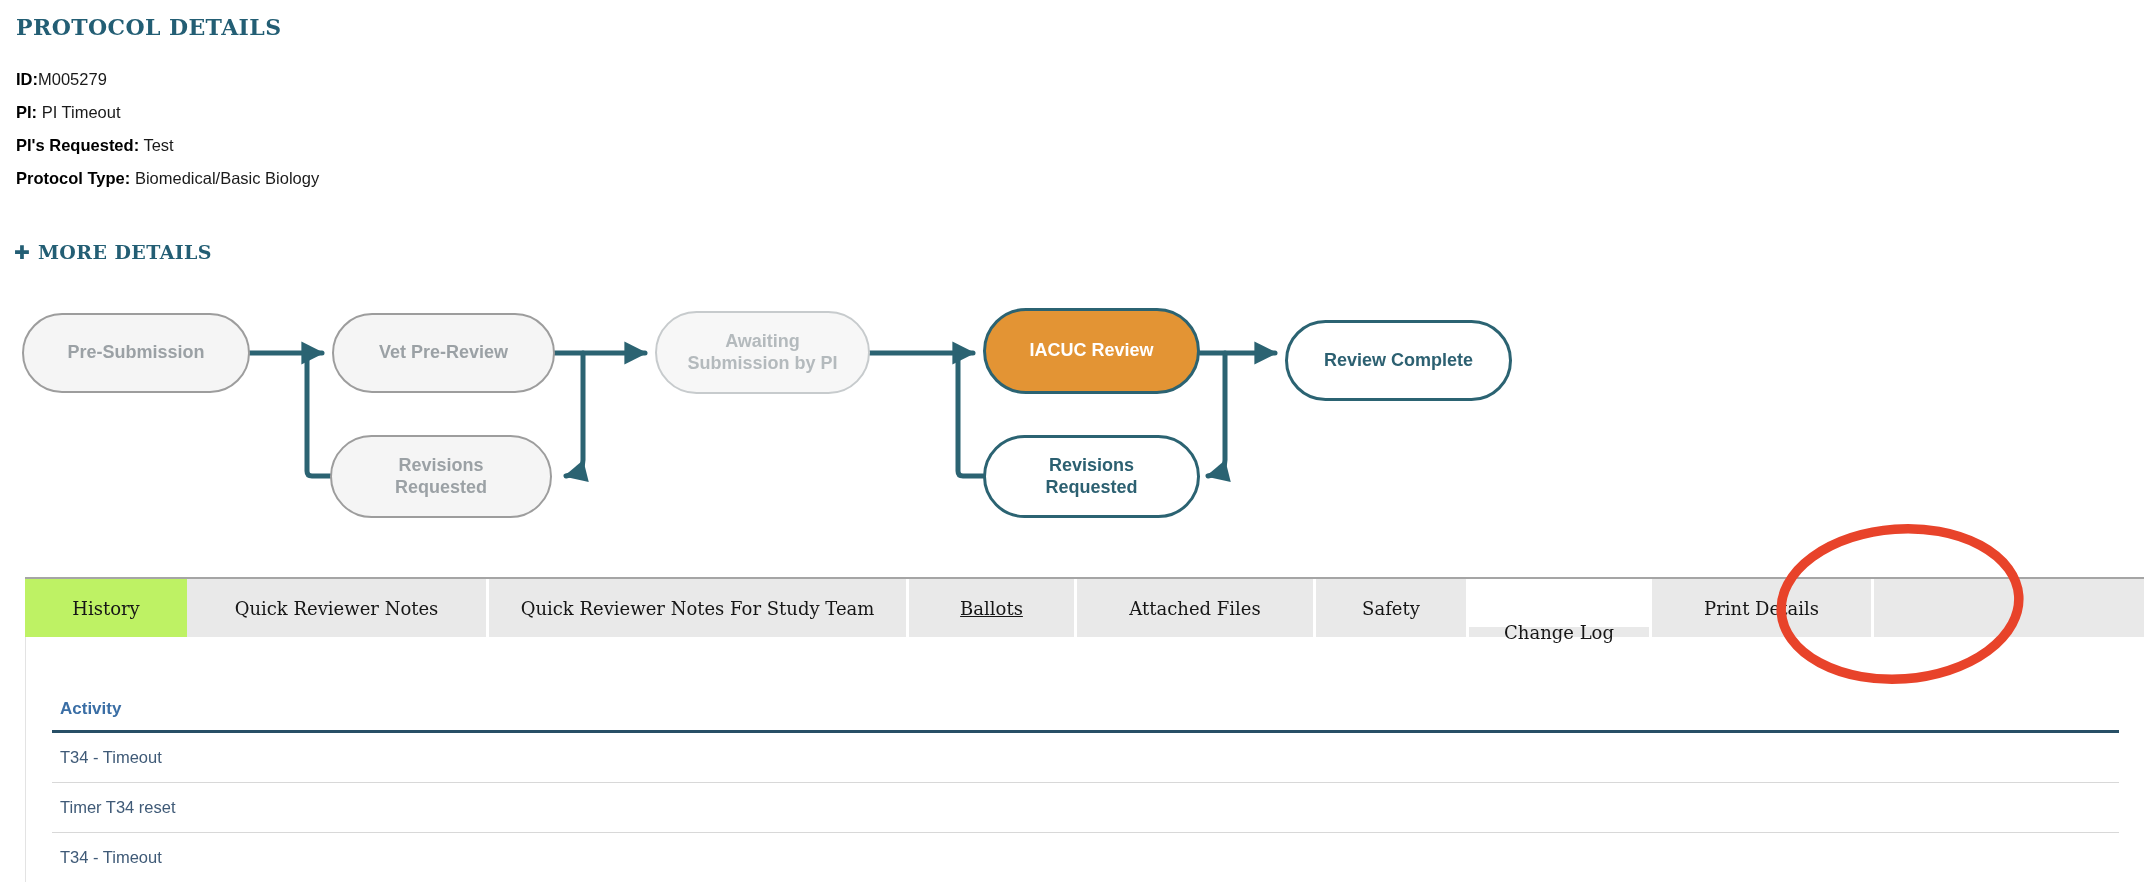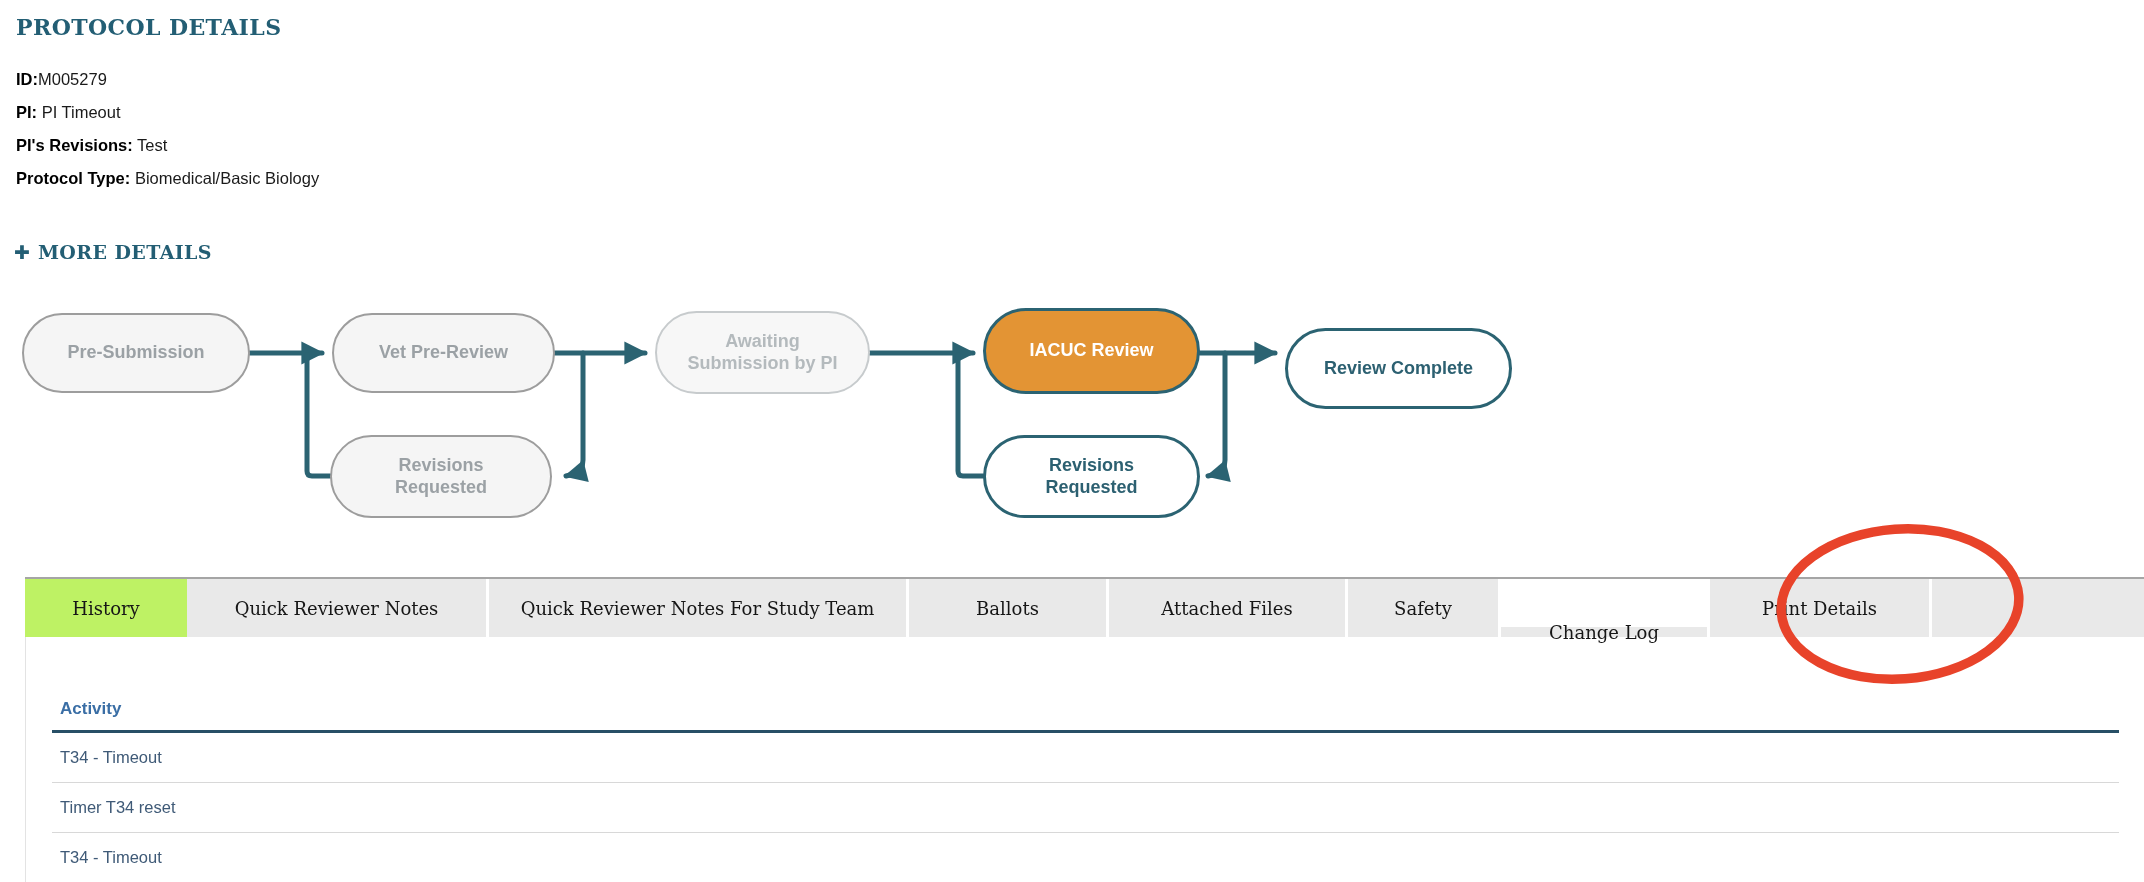--- a/index.html
+++ b/index.html
@@ -45,41 +45,41 @@
   .pill.gray  { background:#f5f5f5; border:2px solid #9d9d9d; color:#9ba1a5; }
   .pill.light { background:#f7f7f7; border:2px solid #c7cbcd; color:#b4babd; }
   .pill.current { background:#e39434; border:3px solid #2b6372; color:#ffffff; }
   .pill.teal  { background:#ffffff; border:3px solid #2b6372; color:#2c6071; }
   #p-pre   { left:22px;  top:13px;  width:228px; height:80px; }
   #p-vet   { left:332px; top:13px;  width:223px; height:80px; }
   #p-rev1  { left:330px; top:135px; width:222px; height:83px; }
   #p-await { left:655px; top:11px;  width:215px; height:83px; }
   #p-iacuc { left:983px; top:8px;   width:217px; height:86px; }
   #p-rev2  { left:983px; top:135px; width:217px; height:83px; }
-  #p-rc    { left:1285px;top:28px;  width:227px; height:81px; }
+  #p-rc    { left:1285px;top:20px;  width:227px; height:81px; }
 
   
   #tabbar {
     position:absolute; left:25px; right:0; top:577px; height:58px;
     display:flex; border-top:2px solid #a5a5a5; box-sizing:content-box;
     font-family:"DejaVu Serif","Liberation Serif",serif; font-size:18px; color:#161616;
   }
   .tab {
     box-sizing:border-box; background:#e9e9e9; border-right:3px solid #ffffff;
     display:flex; align-items:center; justify-content:center;
     cursor:pointer; white-space:nowrap;
   }
   .tab.active { background:#bef264; border-right:none; }
   .tab:nth-child(1) { width:162px; }
   .tab:nth-child(2) { width:302px; }
   .tab:nth-child(3) { width:420px; }
-  .tab:nth-child(4) { width:200px; }
+  .tab:nth-child(4) { width:168px;text-decoration:underline; }
   .tab:nth-child(5) { width:239px; }
   .tab:nth-child(6) { width:153px; }
-  .tab:nth-child(7) { width:209px;margin-top:48px; }
+  .tab:nth-child(7) { width:183px;margin-top:48px; }
   .tab:nth-child(8) { width:222px;text-align:center; }
   #tab-filler { flex:1; background:#e9e9e9; }
 
   #panel-left-border {
     position:absolute; left:25px; top:637px; width:1px; height:245px; background:#e3e3e3;
   }
 
   
   #activity-table { position:absolute; left:52px; right:25px; top:688px; }
   #activity-table .thead {
@@ -99,21 +99,21 @@
 </head>
 <body>
 
 <div id="stage">
 
   <h1 id="page-title">PROTOCOL DETAILS</h1>
 
   <div id="details">
     <div class="field"><b>ID:</b><span>M005279</span></div>
     <div class="field"><b>PI:</b><span> PI Timeout</span></div>
-    <div class="field"><b>PI's Revisions:</b><span> Test</span></div>
+    <div class="field"><b>PI's Requested:</b><span> Test</span></div>
     <div class="field"><b>Protocol Type:</b><span> Biomedical/Basic Biology</span></div>
   </div>
 
   <div id="more-details">
     <span class="plus">✚</span>
     <span class="mlabel">MORE DETAILS</span>
   </div>
 
   <div id="diagram">
     <svg class="arrows" width="1560" height="250" viewBox="0 0 1560 250">

